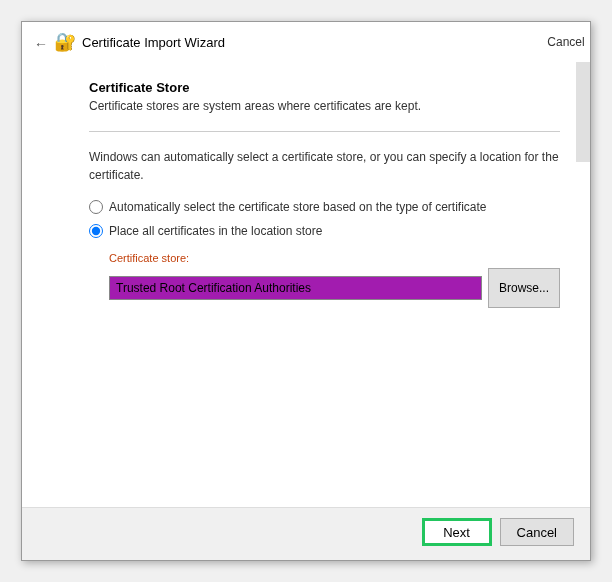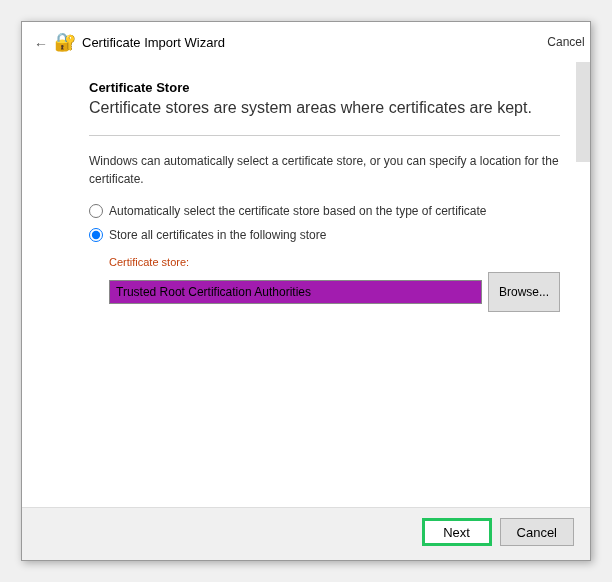--- a/index.html
+++ b/index.html
@@ -77,21 +77,21 @@
     .section-header {
       margin-bottom: 8px;
     }
     .section-title {
       font-weight: 700;
       font-size: 13px;
       color: #000;
       margin-bottom: 4px;
     }
     .section-desc {
-      font-size: 16px;
+      font-size: 12px;
       color: #333;
       margin-left: 0;
     }
     .divider {
       border: none;
       border-top: 1px solid #ccc;
       margin: 10px 0 16px 0;
     }
     .intro-text {
       font-size: 12px;
@@ -205,21 +205,21 @@
 
     <p class="intro-text">Windows can automatically select a certificate store, or you can specify a location for the certificate.</p>
 
     <div class="radio-option">
       <input type="radio" name="cert-store" id="auto" style="">
       <label class="radio-label" for="auto">Automatically select the certificate store based on the type of certificate</label>
     </div>
 
     <div class="radio-option">
       <input type="radio" name="cert-store" id="manual" checked="" style="">
-      <label class="radio-label" for="manual">Store all certificates in the following store</label>
+      <label class="radio-label" for="manual">Place all certificates in the location store</label>
     </div>
 
     <div class="store-field-group">
       <div class="store-label">Certificate store:</div>
       <div class="store-input-row">
         <input class="store-input" type="text" value="Trusted Root Certification Authorities" style="">
         <button class="browse-btn">Browse...</button>
       </div>
     </div>
   </div>

